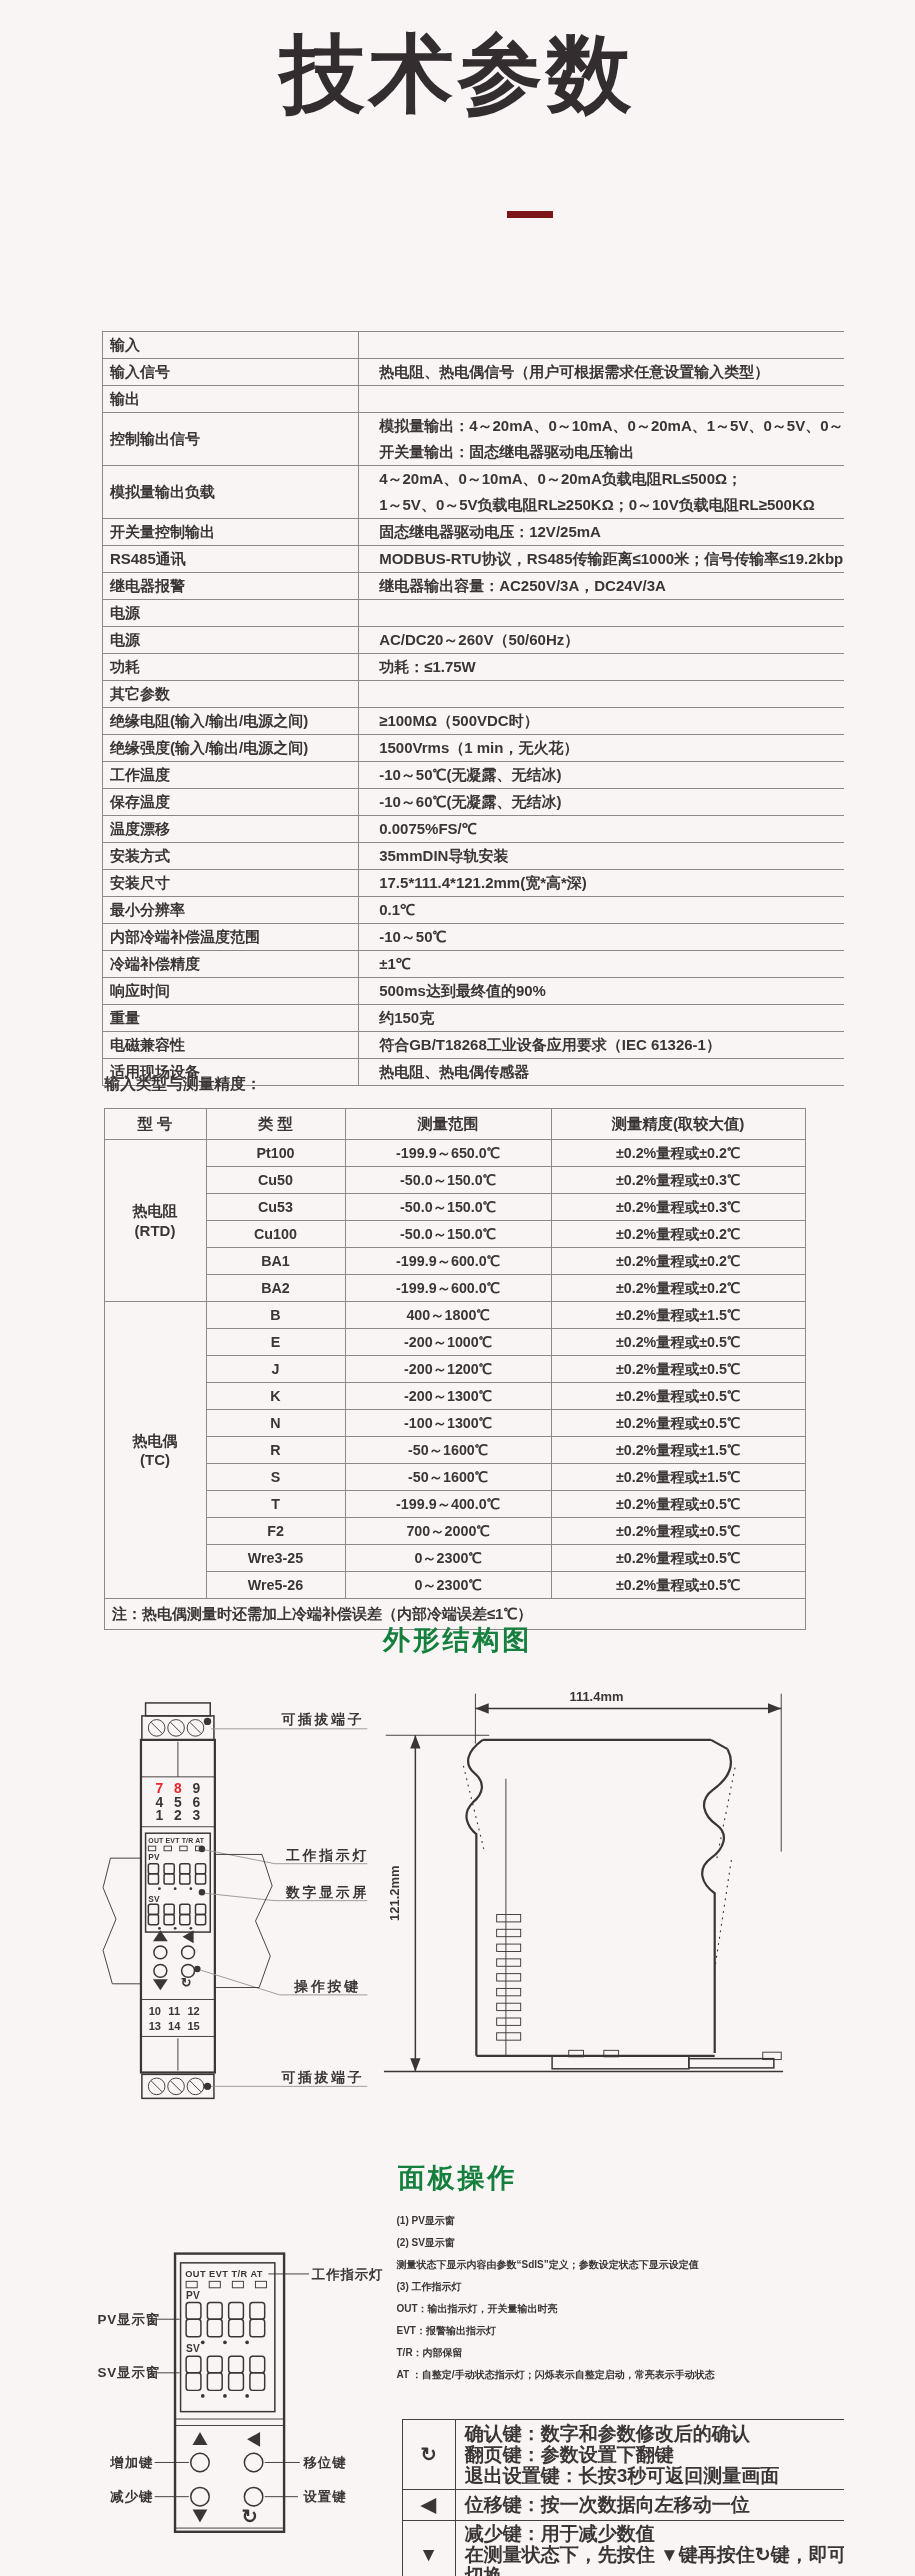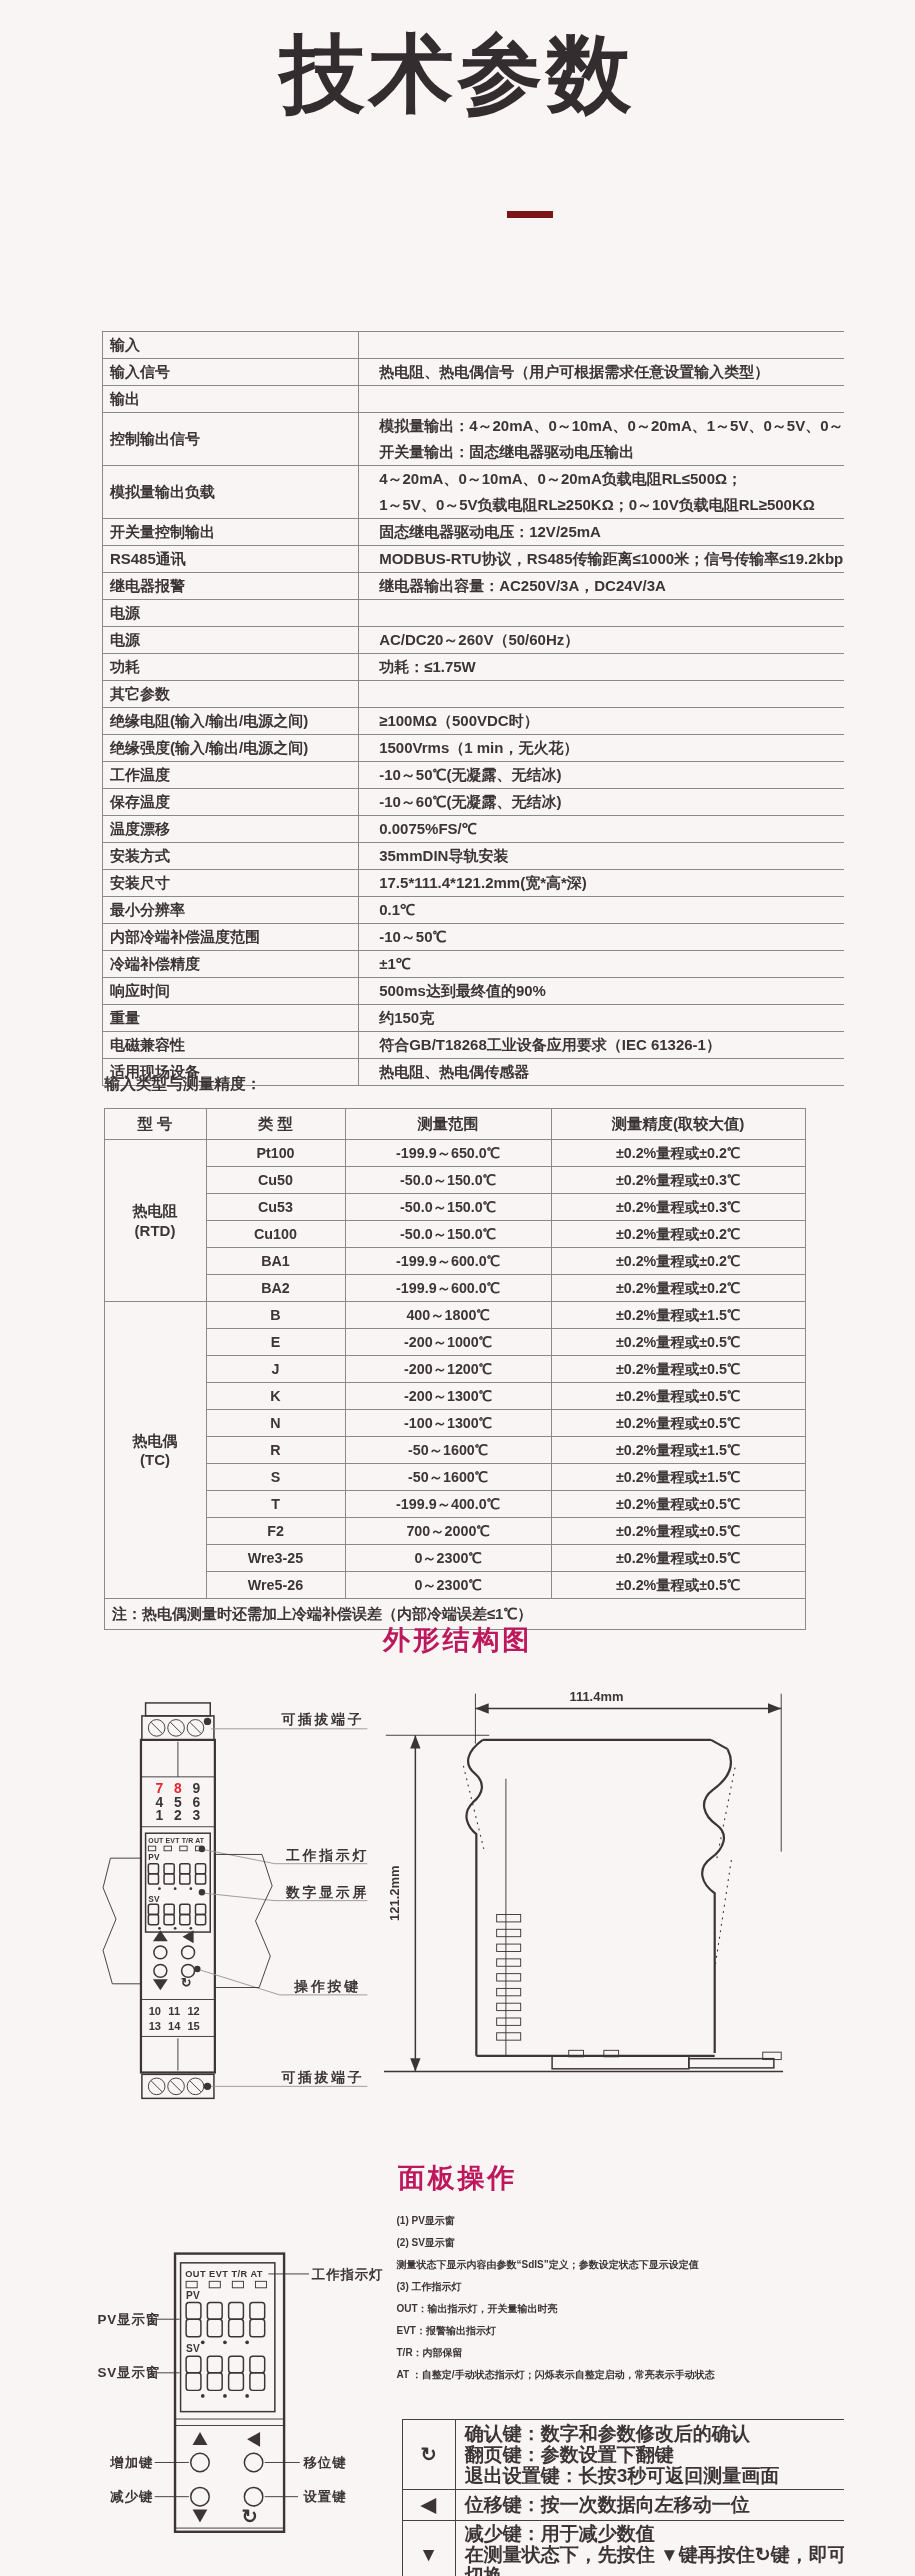--- a/index.html
+++ b/index.html
@@ -19,21 +19,21 @@
 
   #acc-caption{top:1074px;left:33px;font-size:15.7px;font-weight:700;}
   #acc{top:1108px;left:32px;width:701px;border:1.8px solid #454041;table-layout:fixed;}
   #acc th,#acc td{border:0.9px solid #8d8889;text-align:center;font-weight:600;}
   #acc th{height:28px;font-size:15.3px;font-weight:700;}
   #acc td{height:24px;font-size:14.3px;}
   #acc col.c1{width:102px}#acc col.c2{width:139px}#acc col.c3{width:206px}#acc col.c4{width:254px}
   #acc td.group{font-size:15px;white-space:pre-line;line-height:19.4px;}
   #acc td.note{text-align:left;padding-left:7.4px;height:28px;font-size:15px;}
 
-  .h2{width:100%;text-align:center;font-size:27px;font-weight:800;letter-spacing:2.8px;color:#be185d;}
+  .h2{width:100%;text-align:center;font-size:27px;font-weight:800;letter-spacing:2.8px;color:#15803d;}
   #h-structure{top:1622px;}
   #h-panel{top:2160px;}
 
   svg.abs{position:absolute;}
   #svg-structure{top:1690px;left:18.5px;}
   #svg-panel{top:2247px;left:18.5px;}
 
   #panel-notes{top:2210px;left:325px;width:584px;font-size:10px;font-weight:600;line-height:22px;}
   #panel-notes .line{height:22px;white-space:pre;}
 

